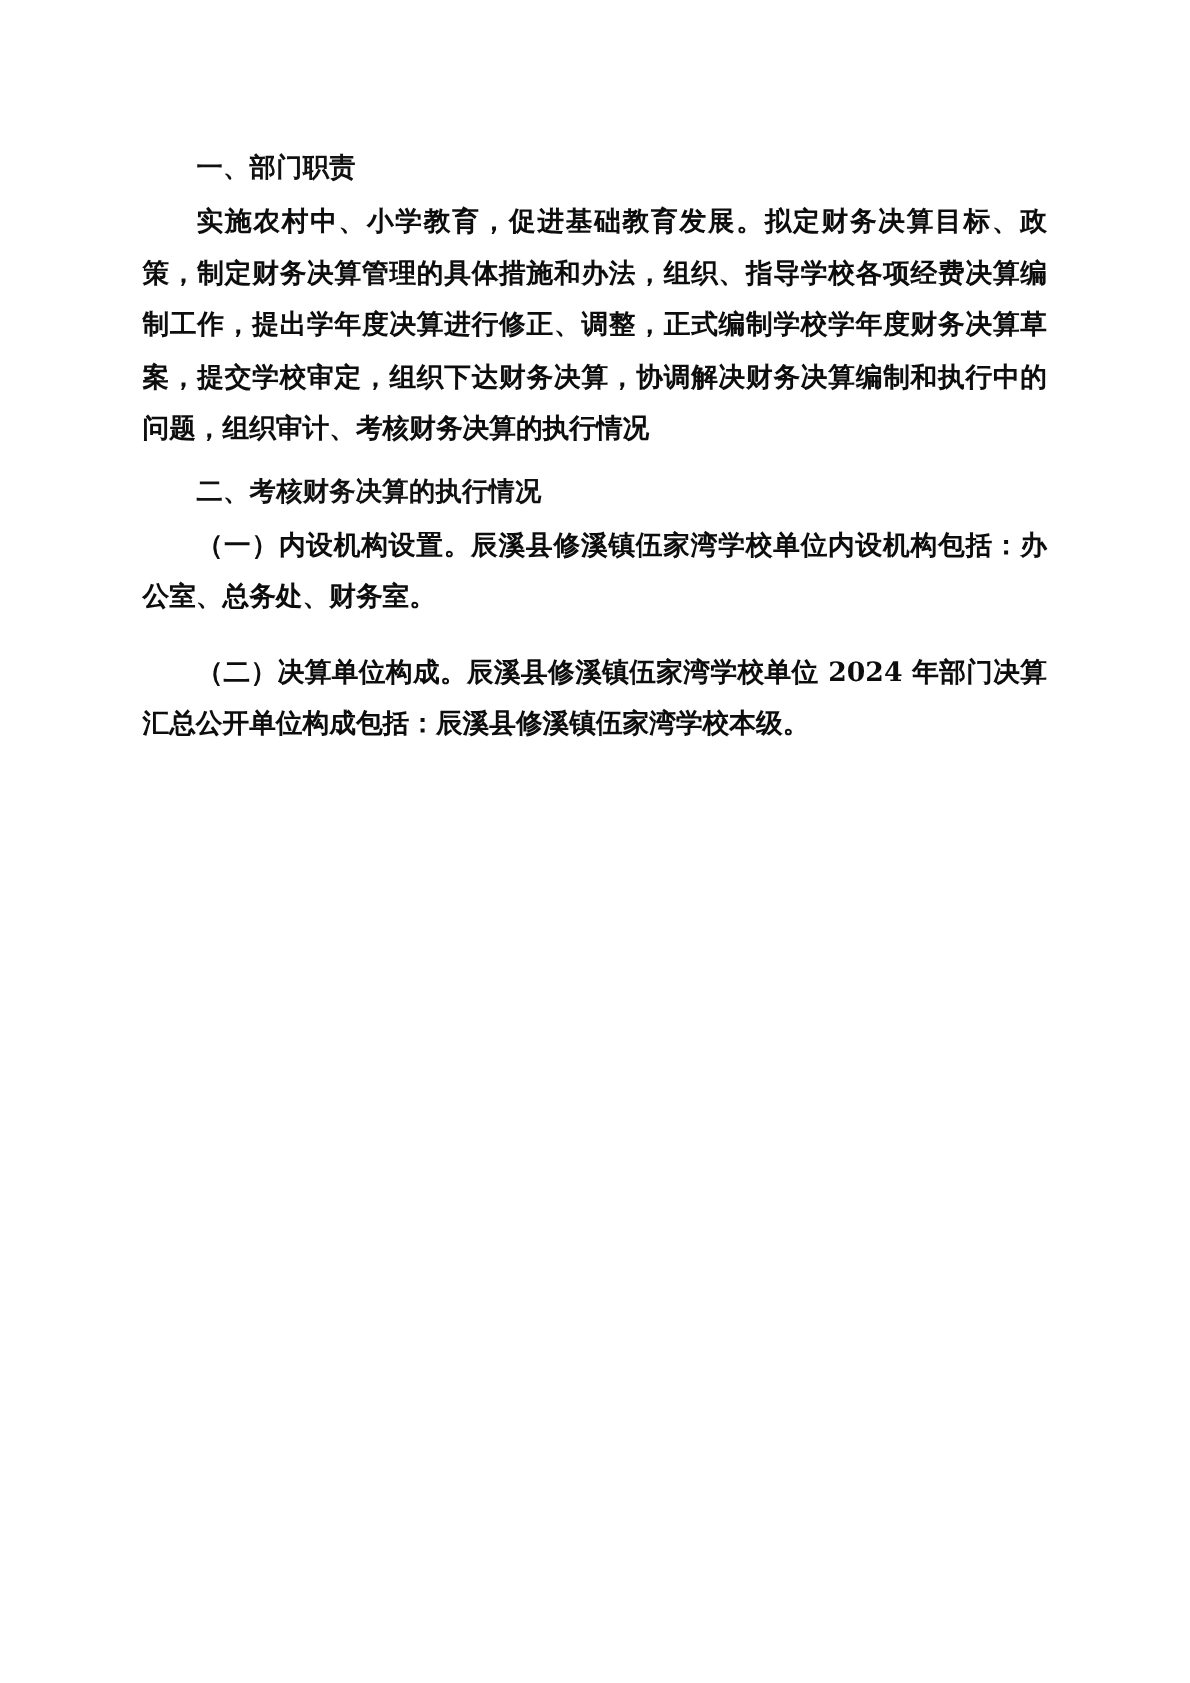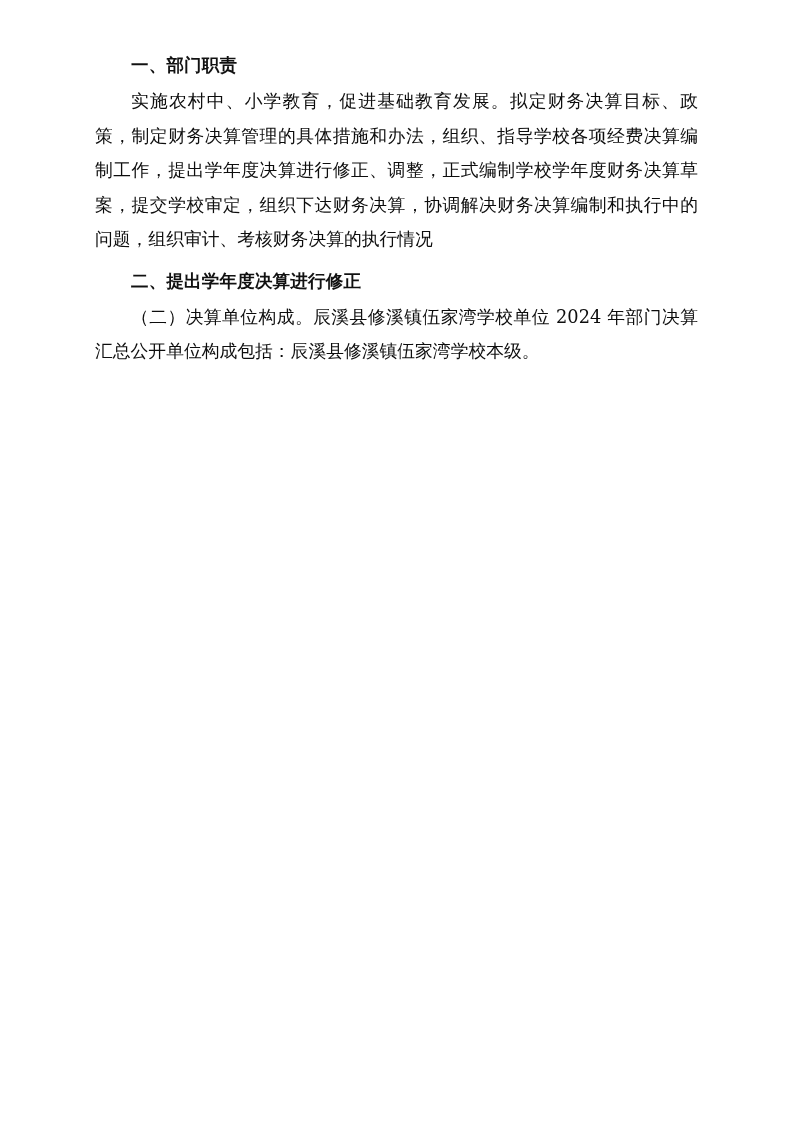--- a/index.html
+++ b/index.html
@@ -12,21 +12,21 @@
     background: #ffffff;
     font-family: "DejaVu Serif", "Liberation Serif", serif;
     color: #000000;
     -webkit-font-smoothing: antialiased;
   }
   .page {
     position: relative;
     width: 793px;
     height: 1122px;
     box-sizing: border-box;
-    padding: 48px 95px 80px 95px;
+    padding: 95px 95px 80px 95px;
     background: #ffffff;
   }
   .doc-body {
     width: 603px;
   }
   .heading {
     font-family: "DejaVu Sans", "Liberation Sans", sans-serif;
     font-weight: bold;
     font-size: 17.5px;
     line-height: 34px;
@@ -39,39 +39,41 @@
     margin-top: 5px;
   }
   .para {
     font-size: 17.8px;
     line-height: 34.5px;
     margin: 0;
     text-align: justify;
     text-justify: inter-ideograph;
     text-indent: 36px;
     color: #0d0d0d;
+    font-weight: bold;
   }
   .para + .para {
     margin-top: 16px;
   }
   .spacer-small {
     height: 2px;
   }
 </style>
 </head>
 <body>
 
 <div class="page">
   <div class="doc-body">
 
     <h2 class="heading">一、部门职责</h2>
 
     <p class="para">实施农村中、小学教育，促进基础教育发展。拟定财务决算目标、政策，制定财务决算管理的具体措施和办法，组织、指导学校各项经费决算编制工作，提出学年度决算进行修正、调整，正式编制学校学年度财务决算草案，提交学校审定，组织下达财务决算，协调解决财务决算编制和执行中的问题，组织审计、考核财务决算的执行情况</p>
 
     <div class="spacer-small"></div>
 
-    <h2 class="heading heading-2">二、提出学年度决算进行修正</h2>
+    <h2 class="heading heading-2">二、考核财务决算的执行情况</h2>
 
+    <p class="para">（一）内设机构设置。辰溪县修溪镇伍家湾学校单位内设机构包括：办公室、总务处、财务室。</p>
 
     <p class="para">（二）决算单位构成。辰溪县修溪镇伍家湾学校单位 2024 年部门决算汇总公开单位构成包括：辰溪县修溪镇伍家湾学校本级。</p>
 
   </div>
 </div>
 
 </body></html>

